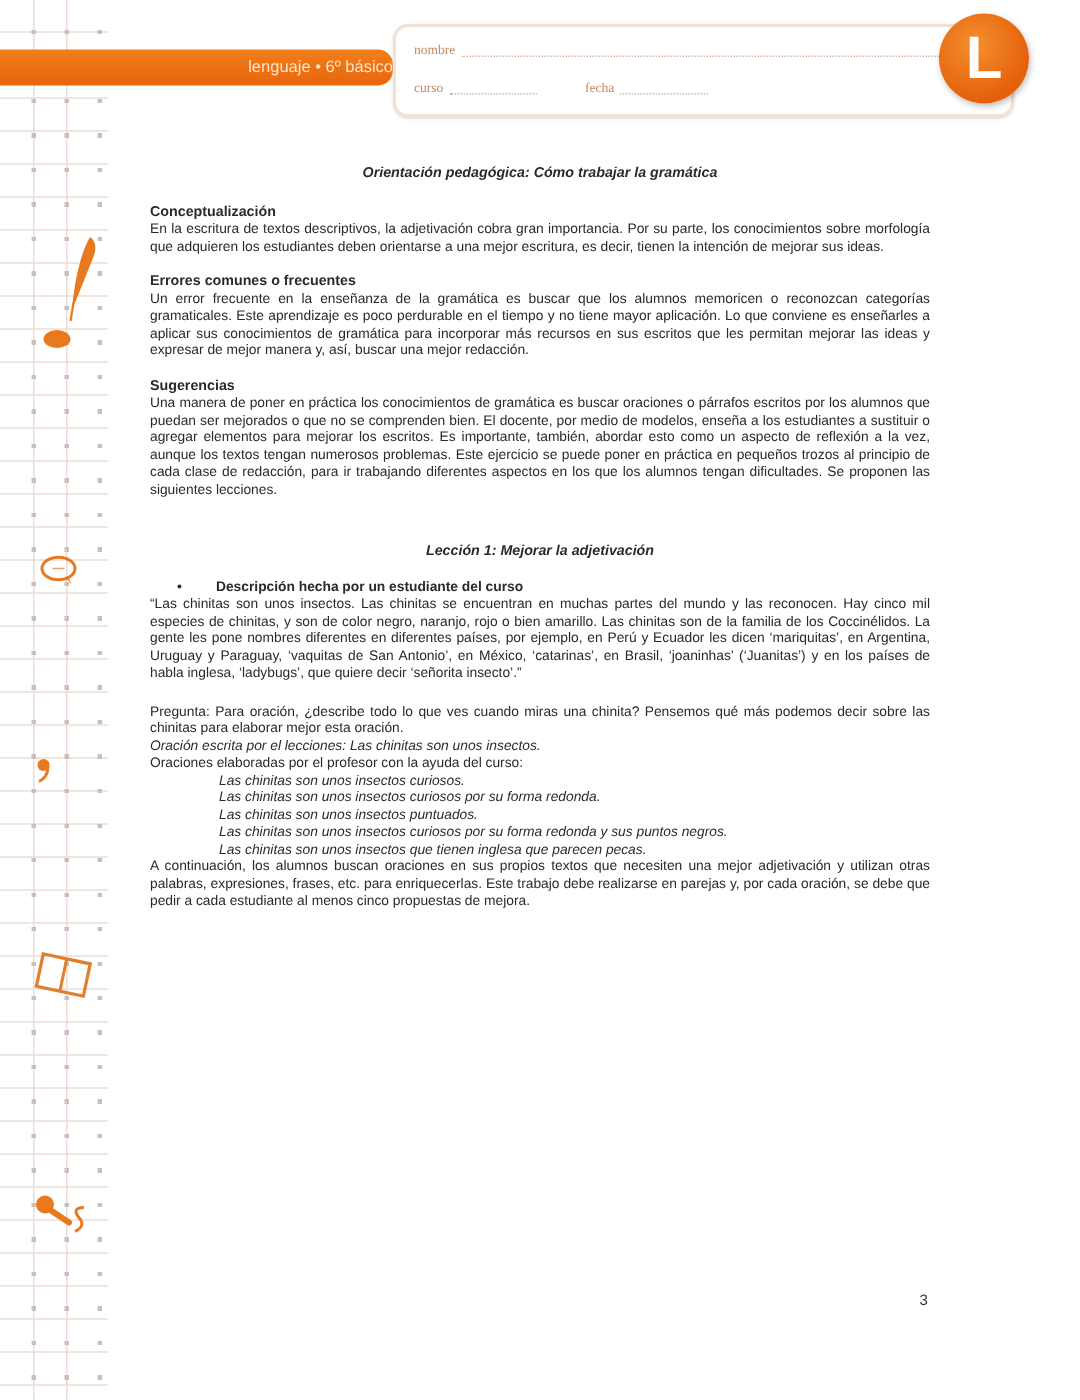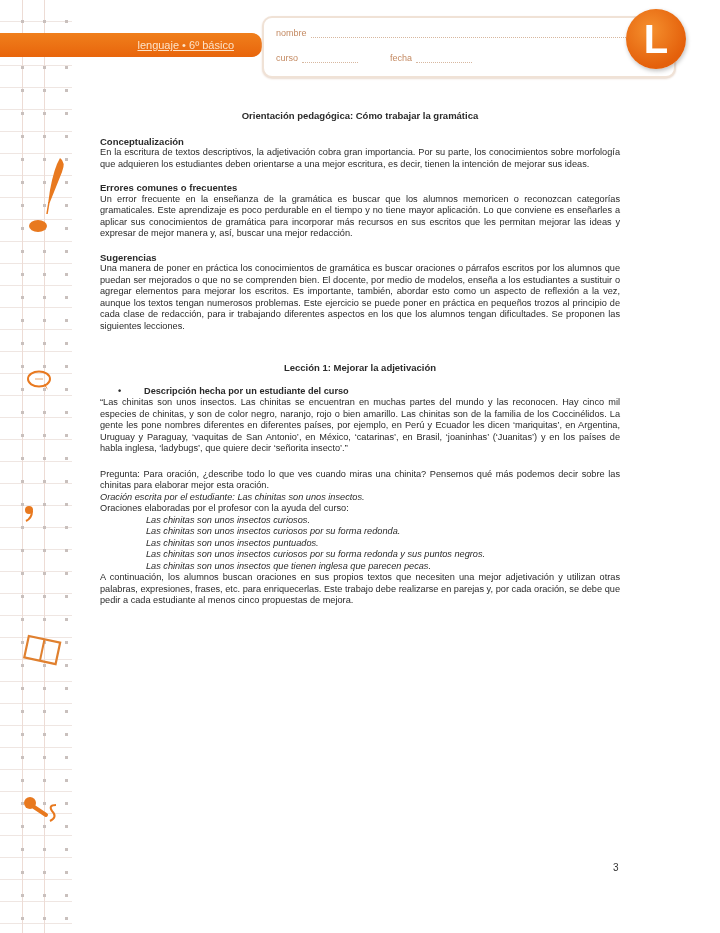--- a/index.html
+++ b/index.html
@@ -17,42 +17,43 @@
   .grid .vline { position: absolute; top: 0; bottom: 0; width: 1px; background: #eddcd5; }
   .grid .dots {
     position: absolute; top: 0; bottom: 0; width: 3px;
     background-image: repeating-linear-gradient(to bottom, transparent 0, transparent 20px, #c9c0bd 20px, #c9c0bd 23px);
   }
   .banner {
     position: absolute; left: 0; top: 33px; width: 262px; height: 24px;
     background: linear-gradient(#f07f1c, #e8650c);
     border-radius: 0 10px 10px 0;
     color: #fde3c8; font-size: 11px; line-height: 24px;
-    text-align: right; padding-right: 28px; box-sizing: border-box; text-decoration: underline;
+    text-align: right; box-sizing: border-box;
   }
   .namebox {
     position: absolute; left: 262px; top: 16px; width: 410px; height: 58px;
     border: 2px solid #f0e2d6; border-radius: 10px; background: #fff;
     box-shadow: 0 1px 2px #eadbd0;
+    font-family: Liberation Serif, serif;
   }
   .namebox .row { position: absolute; left: 12px; font-size: 9px; color: #c48a62; display: flex; align-items: flex-end; }
   .namebox .row1 { top: 10px; width: 360px; }
   .namebox .row2 { top: 35px; width: 200px; }
   .namebox .line { border-bottom: 1px dotted #d7b79f; height: 8px; margin: 0 4px; }
   .logo {
     position: absolute; left: 626px; top: 9px; width: 60px; height: 60px; border-radius: 50%;
     background: radial-gradient(circle at 40% 35%, #f5902e, #e4600b 70%);
     box-shadow: 1px 2px 4px rgba(0,0,0,0.25);
     color: #fff; font-weight: bold; font-size: 40px; text-align: center; line-height: 60px;
   }
   .content {
     position: absolute; left: 100px; top: 110px; width: 520px;
     font-size: 9.2px; line-height: 11.5px; text-align: justify;
   }
-  .content h1 { font-size: 9.5px; font-weight: bold; text-align: center; margin: 0 0 14px 0; }
+  .content h1 { font-size: 9.5px; font-weight: bold; text-align: center; margin: 0 0 14px 0; font-style: italic; }
   .content h2 { font-size: 9.5px; font-weight: bold; margin: 0; }
   .content p { margin: 0 0 12px 0; }
   .content .section { margin-bottom: 12px; }
   .bullet { font-weight: bold; margin: 0 0 0 18px; display: flex; }
   .bullet .dot { width: 26px; }
   .indent { margin-left: 46px; font-style: italic; }
   .italic { font-style: italic; }
   .icon { position: absolute; }
   .page-num { position: absolute; left: 613px; top: 862px; font-size: 10px; color: #333; }
 </style>
@@ -131,21 +132,21 @@
   <h1 style="margin-bottom:12px">Lección 1: Mejorar la adjetivación</h1>
 
   <div class="bullet">
     <span class="dot">•</span>
     <span>Descripción hecha por un estudiante del curso</span>
   </div>
   <p style="margin-bottom:14px">“Las chinitas son unos insectos. Las chinitas se encuentran en muchas partes del mundo y las reconocen. Hay cinco mil especies de chinitas, y son de color negro, naranjo, rojo o bien amarillo. Las chinitas son de la familia de los Coccinélidos. La gente les pone nombres diferentes en diferentes países, por ejemplo, en Perú y Ecuador les dicen ‘mariquitas’, en Argentina, Uruguay y Paraguay, ‘vaquitas de San Antonio’, en México, ‘catarinas’, en Brasil, ‘joaninhas’ (‘Juanitas’) y en los países de habla inglesa, ‘ladybugs’, que quiere decir ‘señorita insecto’.”</p>
 
   <div>Pregunta: Para oración, ¿describe todo lo que ves cuando miras una chinita? Pensemos qué más podemos decir sobre las chinitas para elaborar mejor esta oración.</div>
   <div>
-    <span class="italic">Oración escrita por el estudiante:</span>
+    <span class="italic">Oración escrita por el lecciones:</span>
     <span class="italic">Las chinitas son unos insectos.</span>
   </div>
   <div>Oraciones elaboradas por el profesor con la ayuda del curso:</div>
   <div class="indent">Las chinitas son unos insectos curiosos.</div>
   <div class="indent">Las chinitas son unos insectos curiosos por su forma redonda.</div>
   <div class="indent">Las chinitas son unos insectos puntuados.</div>
   <div class="indent">Las chinitas son unos insectos curiosos por su forma redonda y sus puntos negros.</div>
   <div class="indent">Las chinitas son unos insectos que tienen inglesa que parecen pecas.</div>
 
   <p>A continuación, los alumnos buscan oraciones en sus propios textos que necesiten una mejor adjetivación y utilizan otras palabras, expresiones, frases, etc. para enriquecerlas. Este trabajo debe realizarse en parejas y, por cada oración, se debe que pedir a cada estudiante al menos cinco propuestas de mejora.</p>

